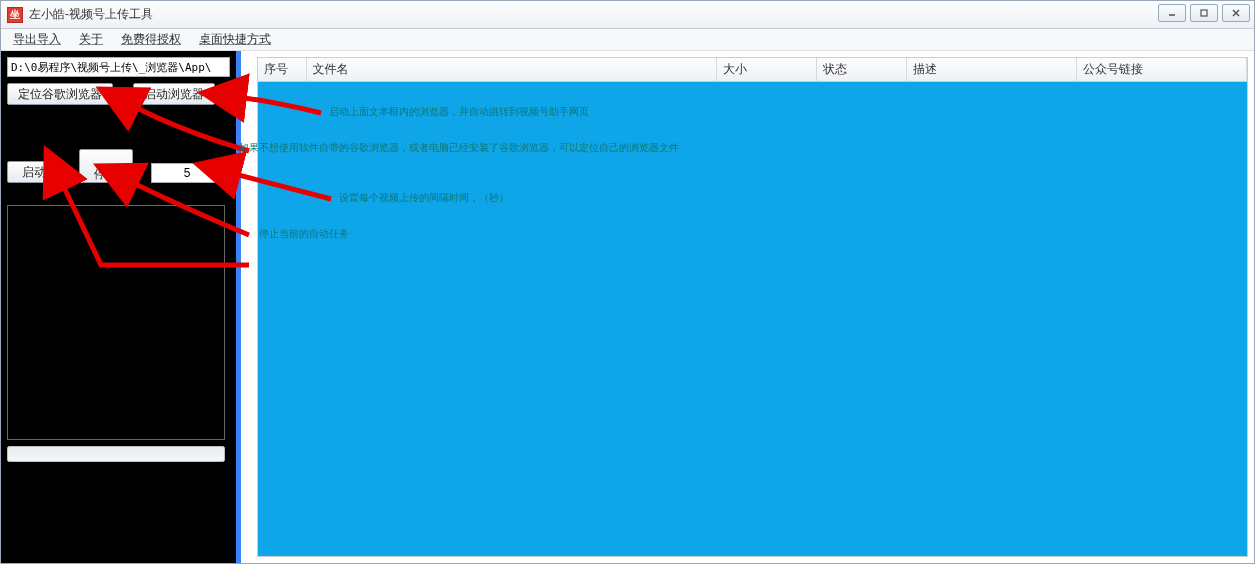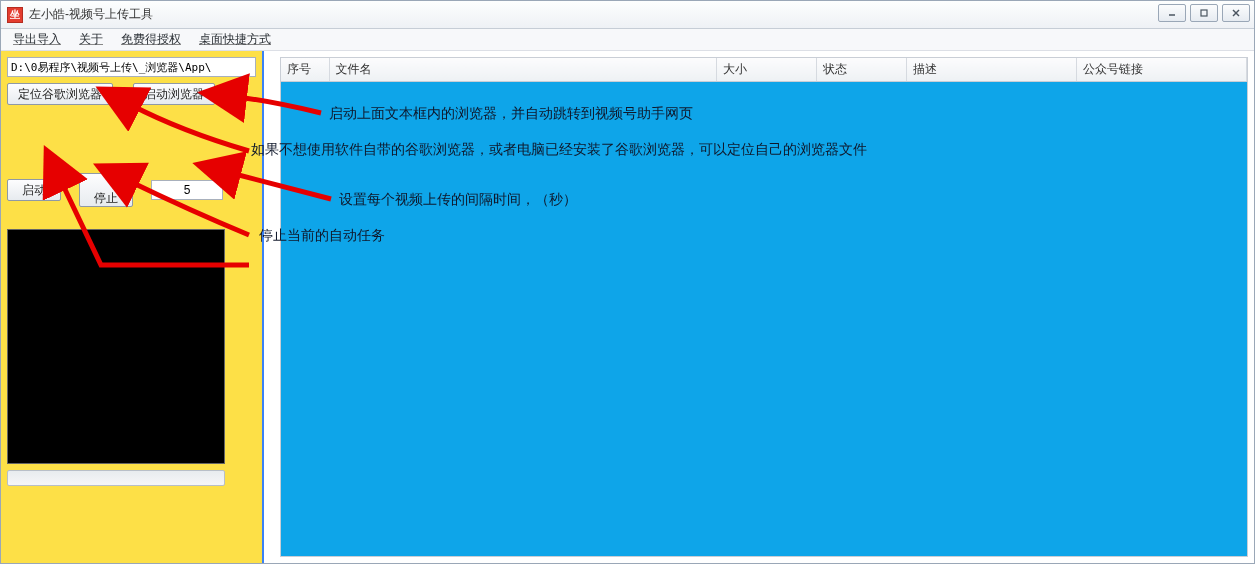--- a/index.html
+++ b/index.html
@@ -62,24 +62,24 @@
     text-decoration: underline;
     text-decoration-color: #888;
     cursor:pointer;
     font-size:12px;
   }
   .content {
     display:flex;
     height: calc(564px - 28px - 22px - 2px);
   }
   .left-panel {
-    width:263px;
-    border-right:2px solid #3b82f6;
+    width:240px;
+    border-right:5px solid #3b82f6;
     padding:6px;
-    background:#fde047;
+    background:#000000;
     position:relative;
   }
   .path-input {
     width:100%;
     height:20px;
     border:1px solid #a8b0bc;
     background:#fff;
     font-size:11px;
     padding:0 3px;
     font-family:Consolas,monospace;
@@ -129,22 +129,22 @@
     border-right:1px solid #d6dae0;
     border-bottom:1px solid #c9ced6;
     font-weight:normal;
     text-align:left;
     padding:3px 6px;
     font-size:12px;color:#333;
     height:22px;
   }
   .annotation {
     position:absolute;
-    color:#0f172a;
-    font-size:14px;
+    color:#0f766e;
+    font-size:10px;
     white-space:nowrap;
     pointer-events:none;
     font-family:"SimSun","Microsoft YaHei",sans-serif;
   }
   svg.overlay {
     position:absolute;left:0;top:0;pointer-events:none;
   }
 </style>
 </head>
 <body>
@@ -180,21 +180,21 @@
     <div class="menu-item">桌面快捷方式</div>
   </div>
 
   <div class="content">
     <div class="left-panel">
       <input class="path-input" value="D:\0易程序\视频号上传\_浏览器\App\" style="">
       <div class="row">
         <button class="btn">定位谷歌浏览器</button>
         <button class="btn">启动浏览器</button>
       </div>
-      <div class="row" style="margin-top:68px;gap:18px;">
+      <div class="row" style="margin-top:44px;gap:18px;align-items:flex-end;">
         <button class="btn" style="padding:0 14px;">启动</button>
         <button class="btn" style="padding:16px 14px;">停止</button>
         <input class="num-input" value="5" style="">
       </div>
       <div class="preview"></div>
       <div class="progress"></div>
     </div>
 
     <div class="right-panel">
       <div class="table-wrap">
@@ -234,17 +234,17 @@
     <path d="M248,150 Q180,130 130,104" stroke="#e60000" stroke-width="5" fill="none" marker-end="url(#ah)"></path>
 
     <path d="M330,198 Q280,185 230,172" stroke="#e60000" stroke-width="5" fill="none" marker-end="url(#ah)"></path>
 
     <path d="M248,234 Q190,210 128,180" stroke="#e60000" stroke-width="5" fill="none" marker-end="url(#ah)"></path>
 
     <path d="M248,264 L100,264 L60,180" stroke="#e60000" stroke-width="5" fill="none" marker-end="url(#ah)"></path>
   </svg>
 
   <div class="annotation" style="left:328px; top:104px;">启动上面文本框内的浏览器，并自动跳转到视频号助手网页</div>
-  <div class="annotation" style="left:250px; top:140px;font-family:Liberation Serif, serif;">如果不想使用软件自带的谷歌浏览器，或者电脑已经安装了谷歌浏览器，可以定位自己的浏览器文件</div>
+  <div class="annotation" style="left:238px; top:140px;font-family:Liberation Serif, serif;">如果不想使用软件自带的谷歌浏览器，或者电脑已经安装了谷歌浏览器，可以定位自己的浏览器文件</div>
   <div class="annotation" style="left:338px; top:190px;">设置每个视频上传的间隔时间，（秒）</div>
   <div class="annotation" style="left:250px; top:226px;margin-left:8px;">停止当前的自动任务</div>
 
 </div>
 
 </body></html>

